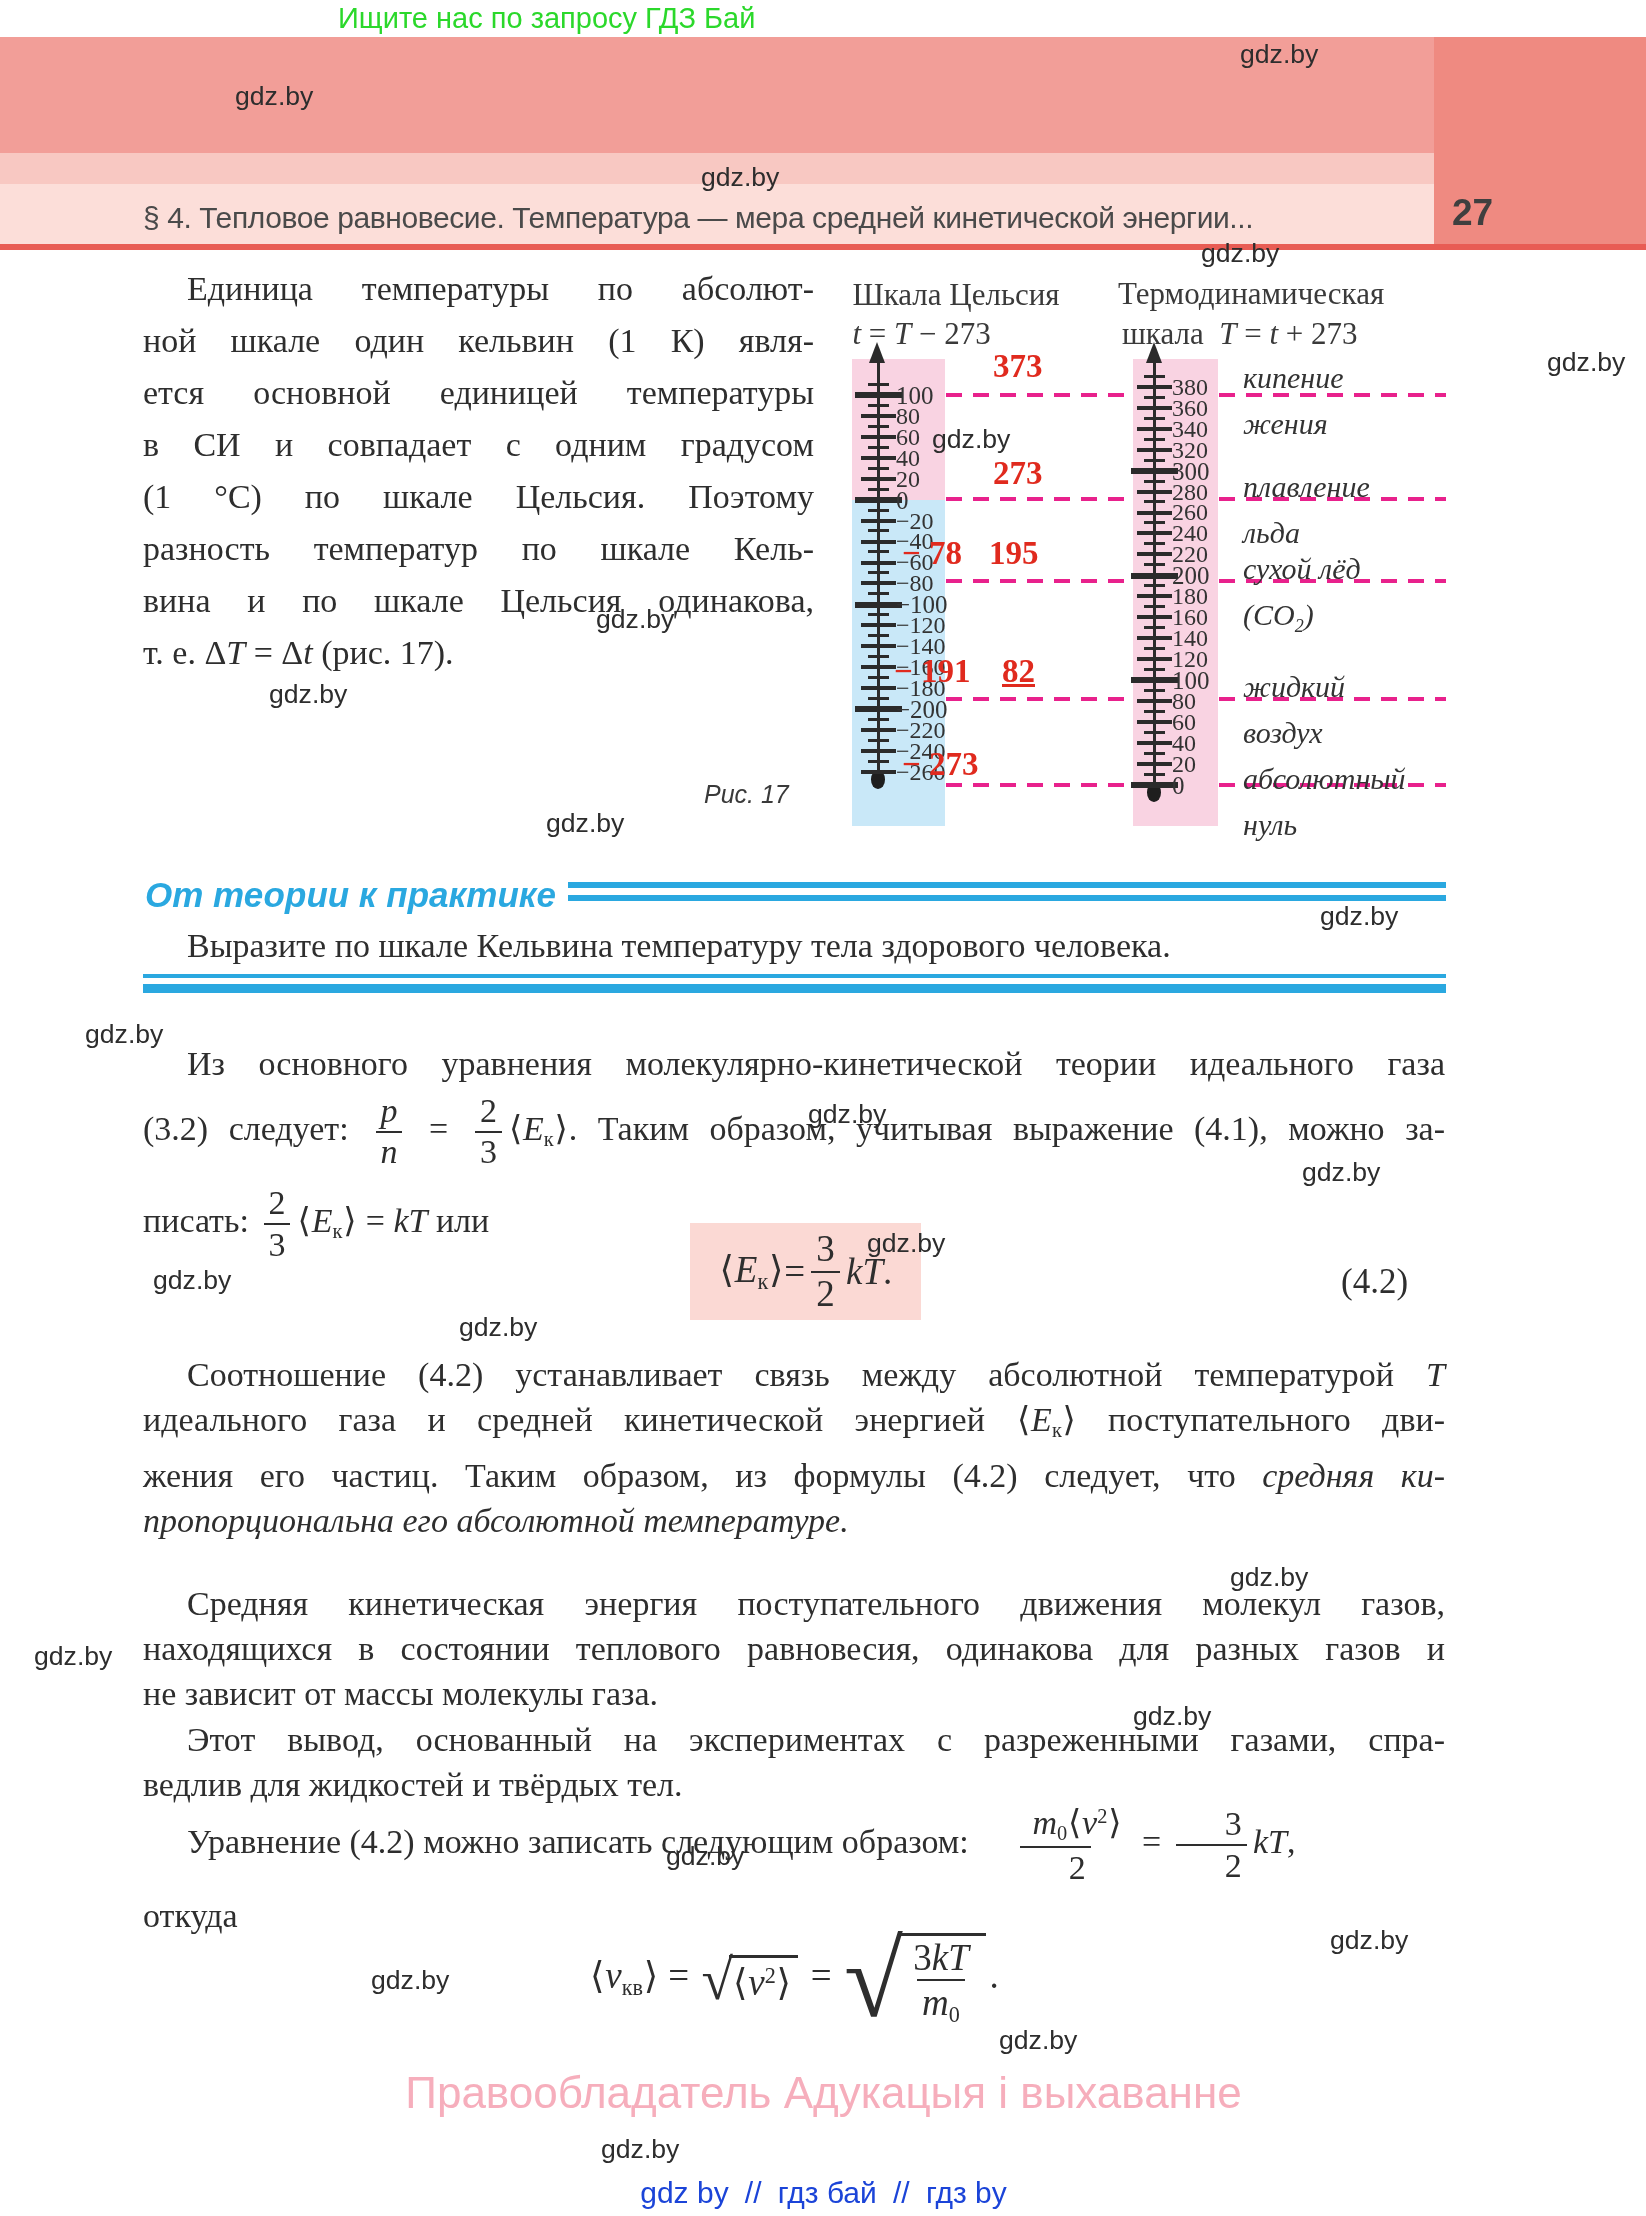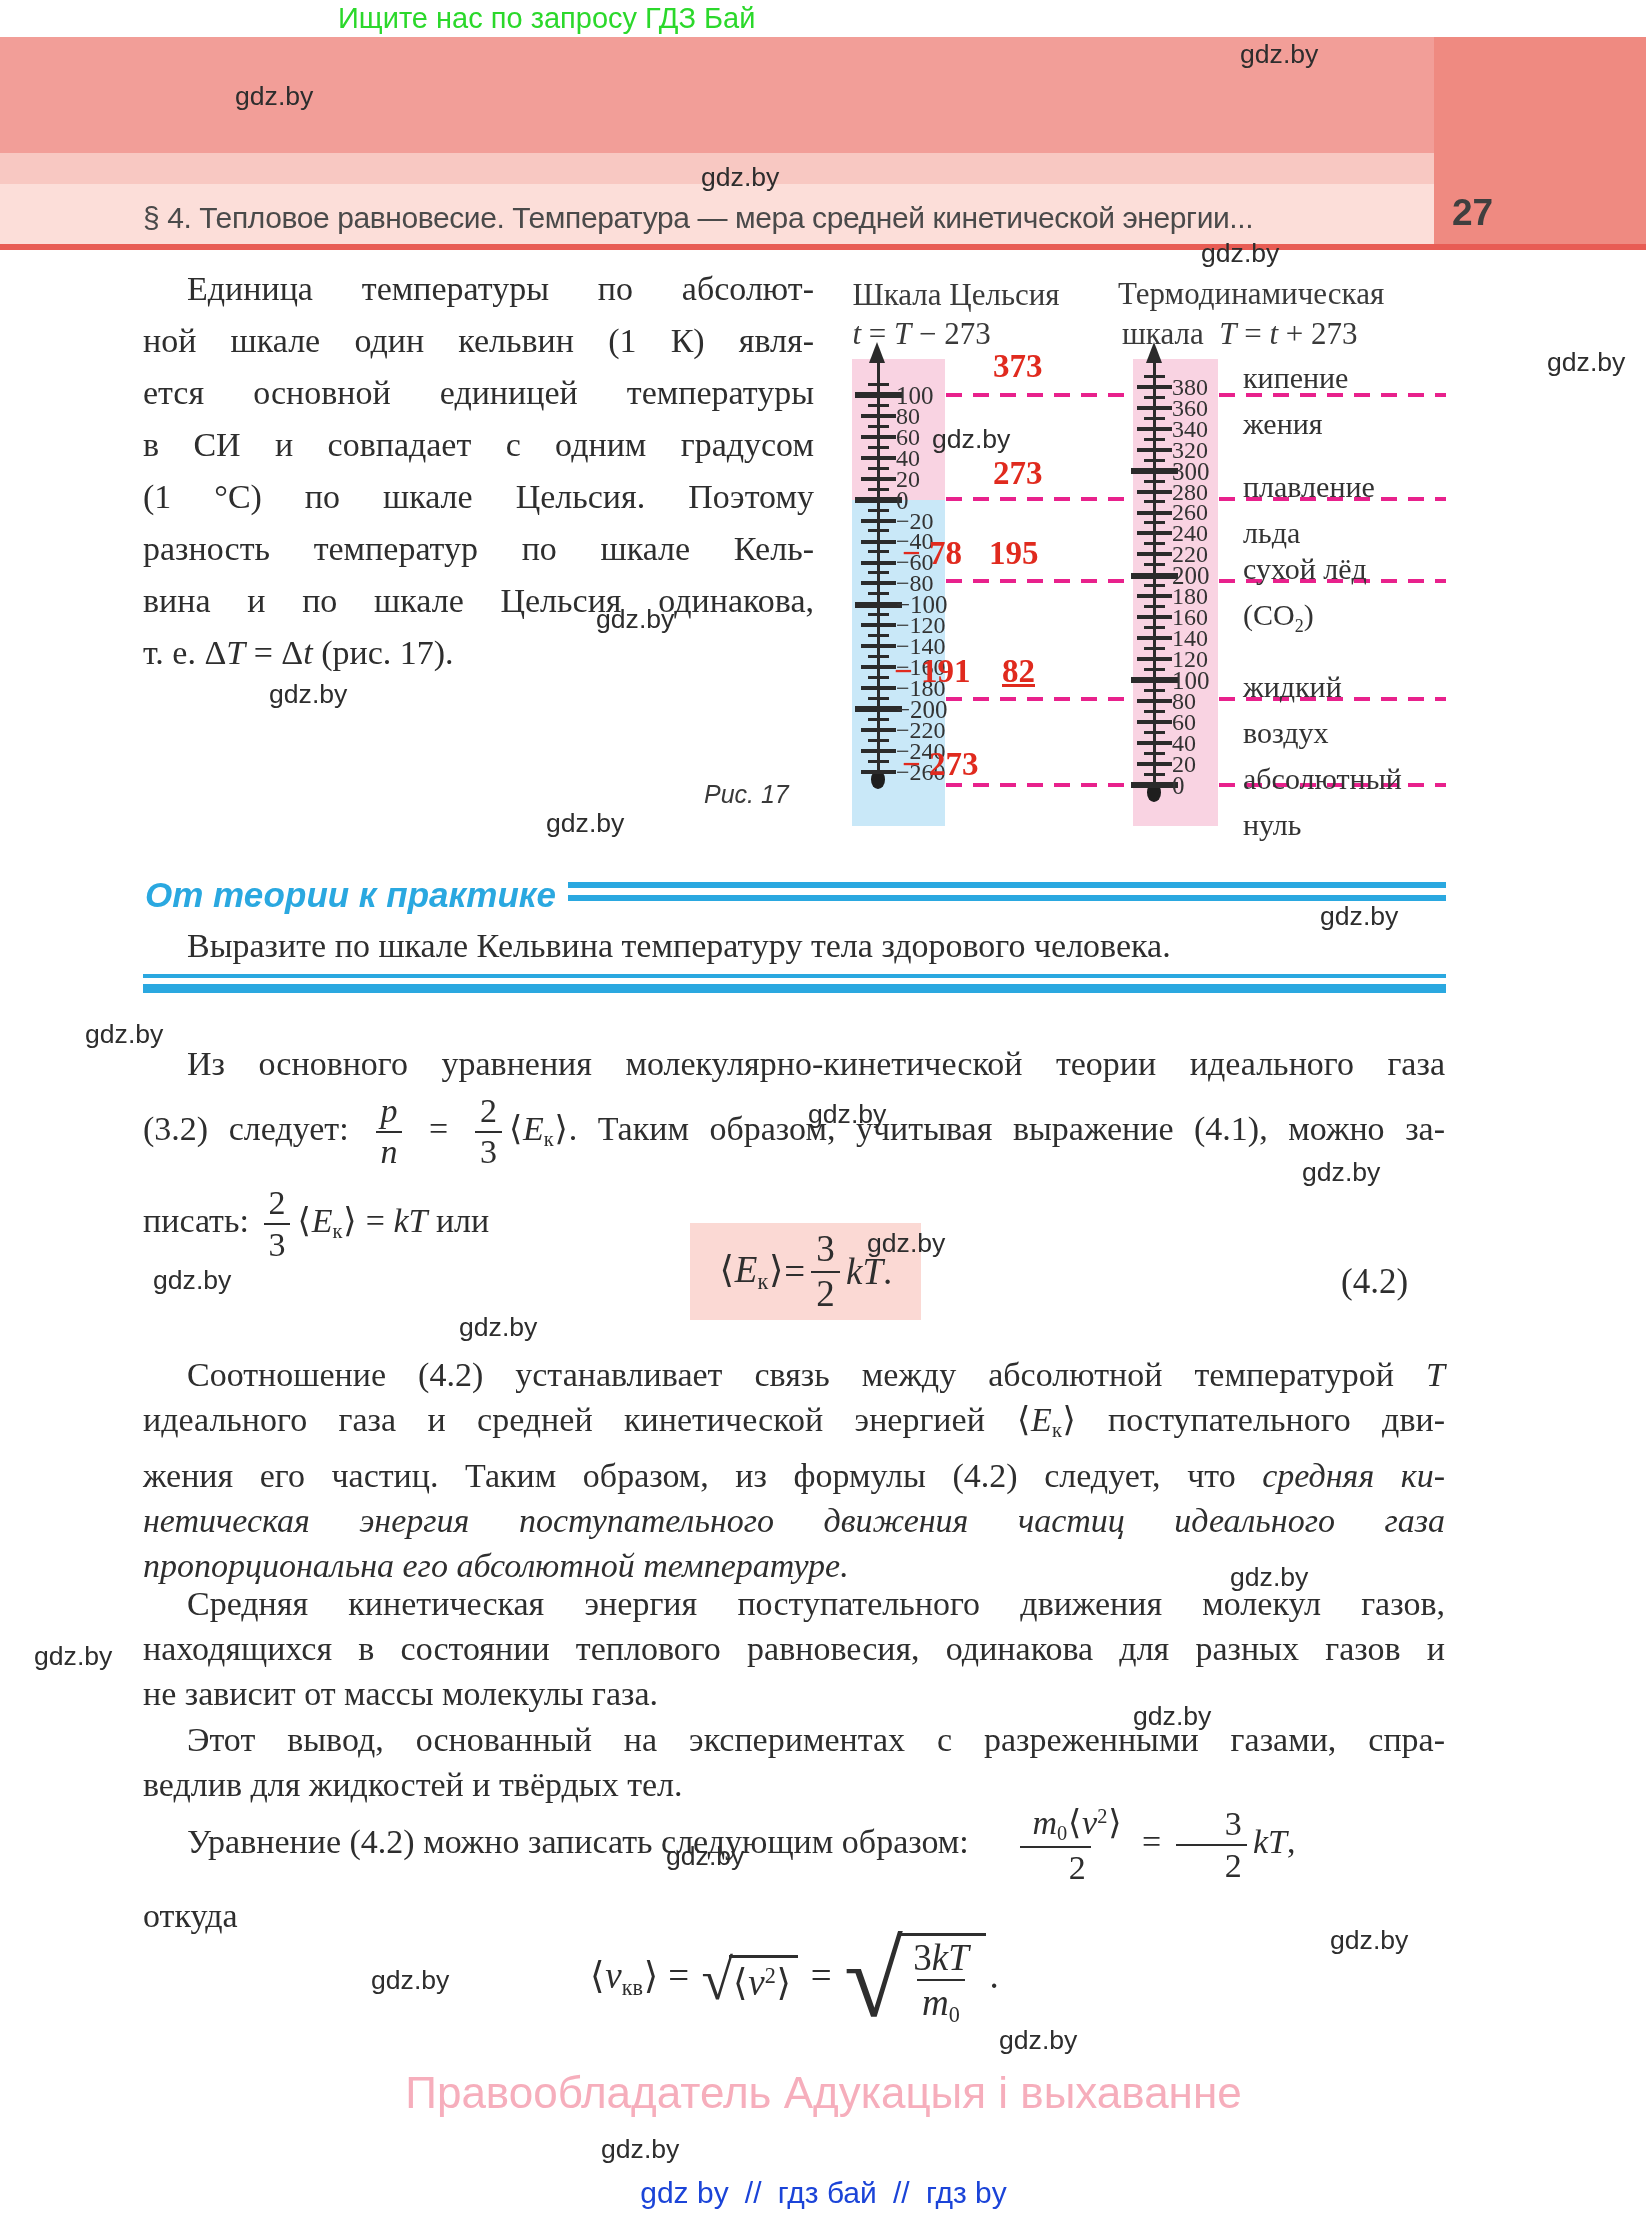--- a/index.html
+++ b/index.html
@@ -58,21 +58,21 @@
   
   .fig{left:846px;top:274px;width:613px;height:588px;}
   .fig .ftitle{position:absolute;font-size:31px;color:#3a3a3a;white-space:nowrap;}
   .sline{position:absolute;width:3.2px;background:#2b2b2b;}
   .tick{position:absolute;background:#2b2b2b;}
   .tlabel{position:absolute;font-size:24px;color:#333;white-space:nowrap;line-height:1;}
   .tlabel.b{font-weight:normal;font-size:25px;}
   .dash{position:absolute;height:4px;z-index:5;
         background:repeating-linear-gradient(90deg,#e8218c 0 16px,transparent 16px 27px);}
   .redv{position:absolute;font-weight:bold;font-size:33px;color:#e02a1e;white-space:nowrap;z-index:6;}
-  .slabel{position:absolute;left:397px;font-size:30px;color:#333;line-height:46px;white-space:nowrap;z-index:6;}
+  .slabel{position:absolute;left:397px;font-size:30px;color:#333;line-height:46px;white-space:nowrap;z-index:6;font-style:italic;}
   .arrow{position:absolute;width:0;height:0;border-left:8.9px solid transparent;
          border-right:8.9px solid transparent;border-bottom:21px solid #2b2b2b;}
   .dot{position:absolute;width:13.7px;height:18.5px;border-radius:50%;background:#1e1e1e;}
   .caption{left:704px;top:780px;font-family:"Liberation Sans",sans-serif;font-style:italic;
            font-size:25px;color:#3a3a3a;}
 
   
   .phead{left:145px;top:875px;font-family:"Liberation Sans",sans-serif;font-weight:bold;
          font-style:italic;font-size:35px;color:#2aa8e0;white-space:nowrap;}
   .prule{position:absolute;background:#2aa8e0;}
@@ -321,21 +321,20 @@
       </span>
       <span class="mi">kT</span>
       <span>.</span>
     </div>
   <div class="abs fnum">(4.2)</div>
 
   <div class="abs para p3 pn">
       <div class="jline ind"><span>Соотношение (4.2) устанавливает связь между абсолютной температурой </span><span class="mi">T</span></div>
       <div class="jline"><span>идеального газа и средней кинетической энергией </span><span><span class="br">⟨</span><span class="mi">E</span><span class="tsub">к</span><span class="br">⟩</span></span><span> поступательного дви-</span></div>
       <div class="jline"><span>жения его частиц. Таким образом, из формулы (4.2) следует, что </span><span class="mi">средняя ки-</span></div>
-      <div class="jline"><span class="mi">нетическая энергия поступательного движения частиц идеального газа</span></div>
       <div class="jline last"><span class="mi">пропорциональна его абсолютной температуре.</span></div>
     </div>
   <div class="abs para p4 pn">
       <div class="jline ind"><span>Средняя кинетическая энергия поступательного движения молекул газов,</span></div>
       <div class="jline"><span>находящихся в состоянии теплового равновесия, одинакова для разных газов и</span></div>
       <div class="jline last"><span>не зависит от массы молекулы газа.</span></div>
     </div>
   <div class="abs para p5 pn">
       <div class="jline ind"><span>Этот вывод, основанный на экспериментах с разреженными газами, спра-</span></div>
       <div class="jline last"><span>ведлив для жидкостей и твёрдых тел.</span></div>

